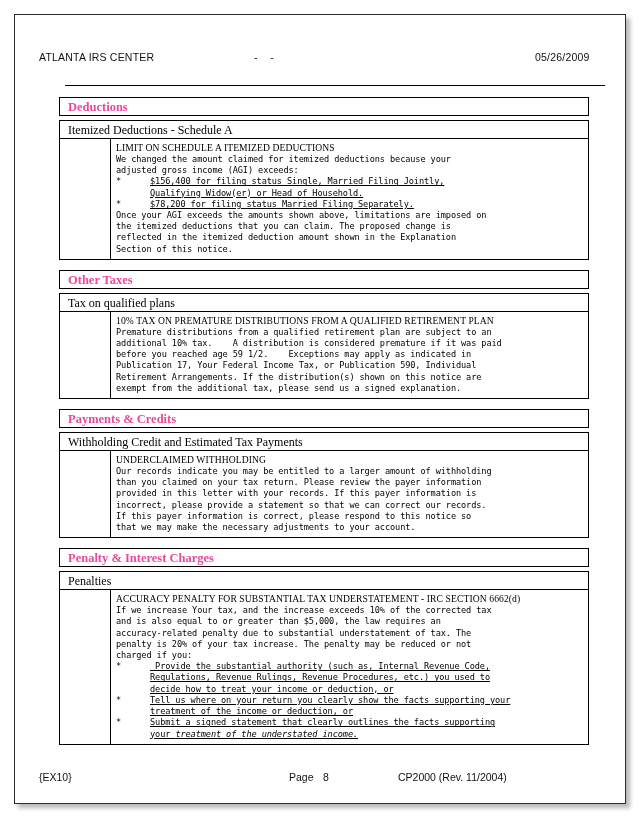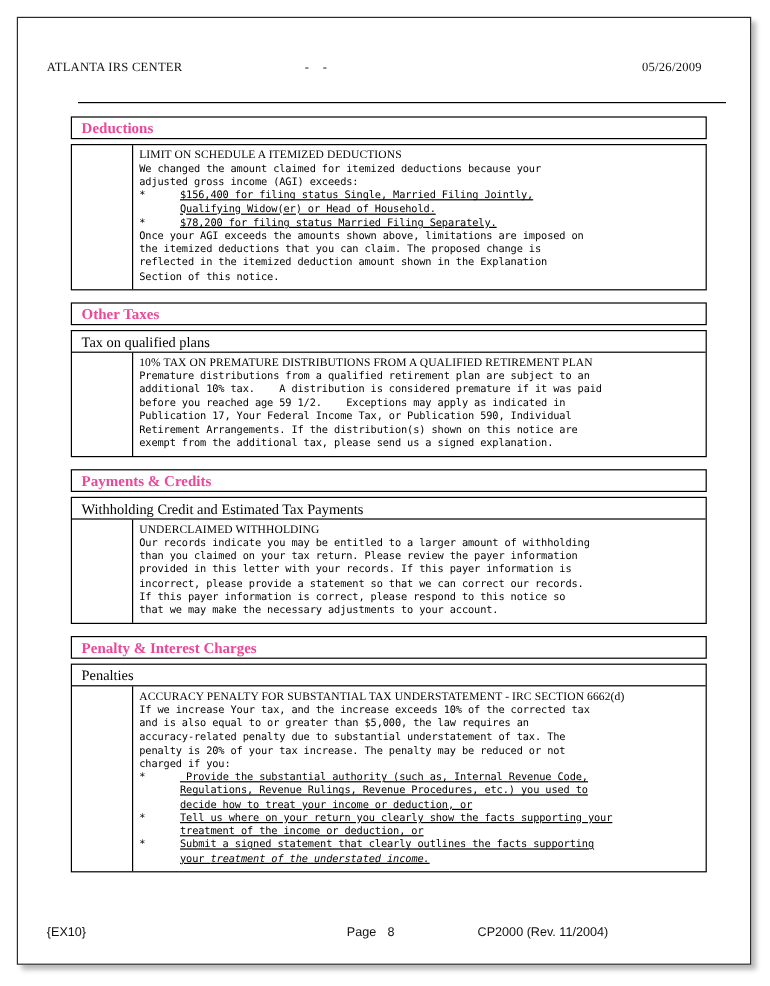--- a/index.html
+++ b/index.html
@@ -37,21 +37,21 @@
 
   
   .doc-header {
     position: absolute;
     left: 24px;
     top: 36px;
     width: 566px;
     height: 16px;
     display: flex;
     align-items: baseline;
-    font-family: Liberation Serif, serif;
+    font-family: Liberation Sans, sans-serif;
     font-size: 10.5px;
     color: #111;
     letter-spacing: 0.2px;
   }
   .hdr-left { width: 215px; white-space: nowrap; }
   .hdr-mid  { flex: 1; text-align: left; padding-left: 0px; white-space: pre; }
   .hdr-right { width: 70px; text-align: left; white-space: nowrap; }
 
   .header-rule {
     position: absolute;
@@ -184,20 +184,21 @@
     <div class="hdr-mid">-    -</div>
     <div class="hdr-right">05/26/2009</div>
   </div>
 
   <div class="header-rule"></div>
 
   <div class="content">
 
     <div class="band">Deductions</div>
     <div class="subsection">
+      <div class="sub-head">Itemized Deductions - Schedule A</div>
       <div class="sub-body">
         <div class="gutter"></div>
         <div class="body-text">
           <div class="caps-title">LIMIT ON SCHEDULE A ITEMIZED DEDUCTIONS</div>
           <div class="para">We changed the amount claimed for itemized deductions because your
 adjusted gross income (AGI) exceeds:</div>
           <div class="bullet-row">
             <div class="bullet-mark">*</div>
             <div class="bullet-text">$156,400 for filing status Single, Married Filing Jointly,
 Qualifying Widow(er) or Head of Household.</div>

